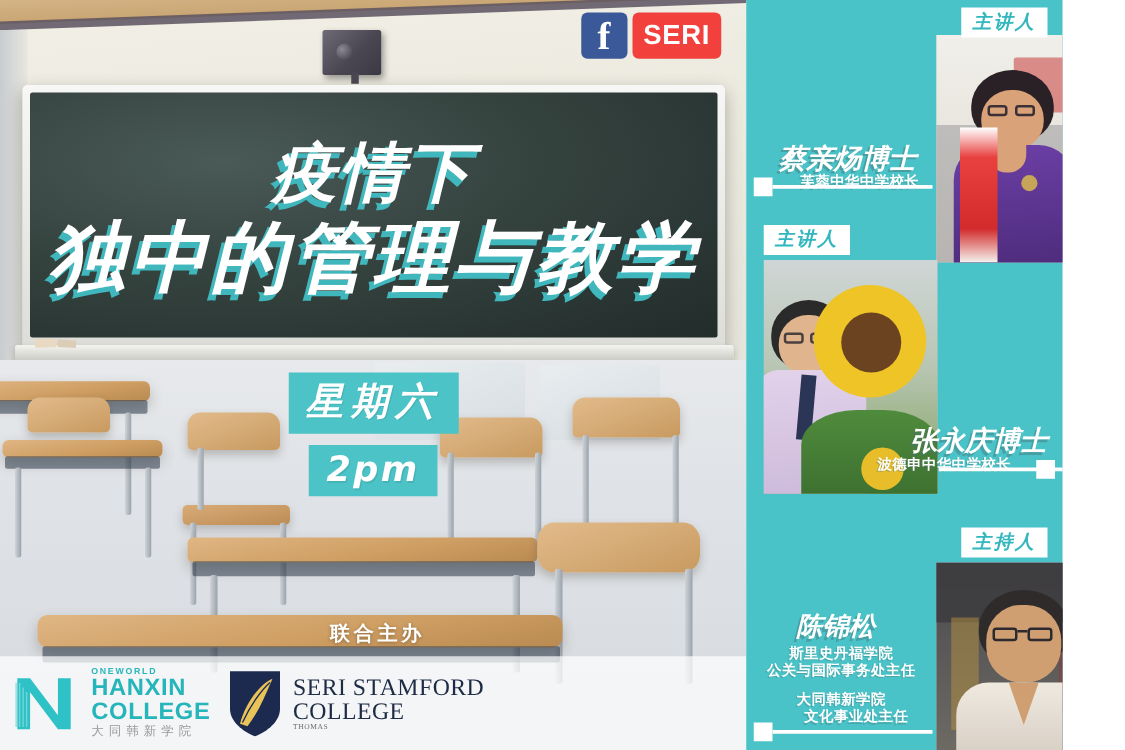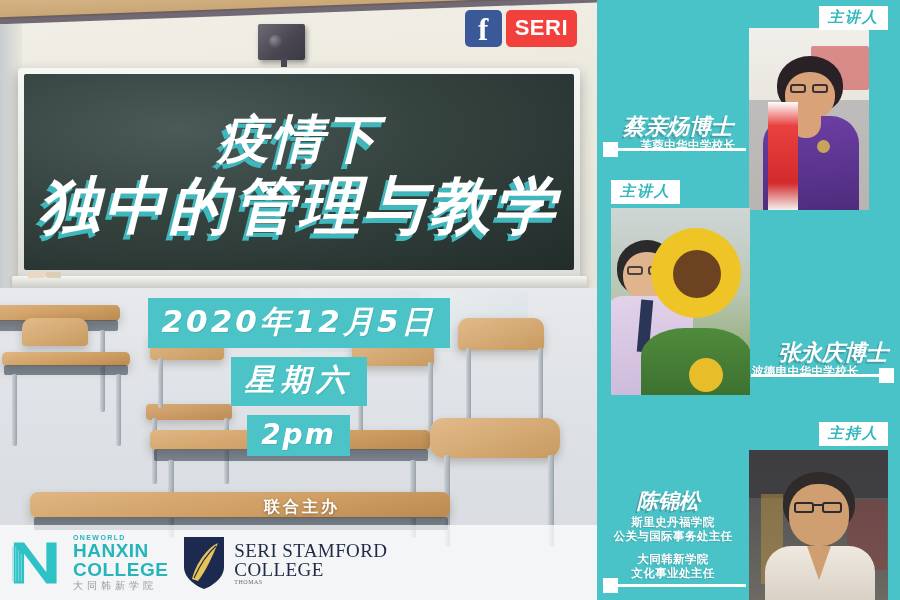--- a/index.html
+++ b/index.html
@@ -104,21 +104,21 @@
   .hx-cn  { font-size:10px; color:#9b9b9b; letter-spacing:4px; margin-top:2px; }
 
   .stamford { display:flex; align-items:center; gap:8px; }
   .shield { width:44px; height:56px; flex:0 0 auto; }
   .st-txt { line-height:1; color:#1d2b45; font-family:"Liberation Serif","DejaVu Serif",serif; }
   .st-l1 { font-size:19px; letter-spacing:.4px; }
   .st-l2 { font-size:19px; letter-spacing:.4px; }
   .st-tm { font-size:6px; color:#6b6b6b; letter-spacing:.5px; }
 
   
-  #right-panel { position:absolute; left:597px; top:0; width:303px; height:600px;
+  #right-panel { position:absolute; left:597px; top:0; width:253px; height:600px;
                  background:#4ac3c8; overflow:hidden; }
 
   .photo { position:absolute; overflow:hidden; background:#b9c0c4; }
   .badge { position:absolute; background:#ffffff; color:#31b7bd; font-weight:bold;
            font-style:italic; font-size:15px; letter-spacing:2px;
            padding:2px 9px 3px; white-space:nowrap; z-index:5;
            font-family:"DejaVu Sans","Liberation Sans",sans-serif; }
 
   .person-name { position:absolute; color:#ffffff; font-weight:bold; font-style:italic;
                  white-space:nowrap; z-index:4;
@@ -205,21 +205,20 @@
       </div>
       <div class="live-pill">SERI</div>
     </div>
 
     <div id="title-block">
       <div class="title-line" id="title-1">疫情下</div>
       <div class="title-line" id="title-2">独中的管理与教学</div>
     </div>
 
     <div id="date-block">
-      <div class="chip" id="chip-date">2020年12月5日</div>
       <div class="chip" id="chip-day">星期六</div>
       <div class="chip" id="chip-time">2pm</div>
     </div>
 
     <div id="coorg-label">联合主办</div>
     <div id="logo-band"></div>
     <div id="logos">
 
       <div class="hanxin">
         <svg class="hx-mark" viewBox="0 0 60 56">
@@ -308,18 +307,18 @@
       <div style="position:absolute;left:45px;top:52px;width:20px;height:11px;border:2px solid #2c2a2e;border-radius:3px;"></div>
       <div style="position:absolute;left:73px;top:52px;width:20px;height:11px;border:2px solid #2c2a2e;border-radius:3px;"></div>
       <div style="position:absolute;left:65px;top:54px;width:8px;height:2px;background:#2c2a2e;"></div>
       <div style="position:absolute;left:16px;top:96px;width:110px;height:58px;background:linear-gradient(180deg,#efe9e0,#d8cfc4);border-radius:26px 26px 0 0;"></div>
       <div style="position:absolute;left:58px;top:96px;width:24px;height:34px;background:#cf9f72;clip-path:polygon(0 0,100% 0,50% 100%);"></div>
     </div>
     <div class="person-name" style="left:40px;top:487px;font-size:21px;">陈锦松</div>
     <div class="person-title" style="left:0px;top:515px;width:152px;">斯里史丹福学院</div>
     <div class="person-title" style="left:0px;top:529px;width:152px;">公关与国际事务处主任</div>
     <div class="person-title" style="left:0px;top:552px;width:152px;">大同韩新学院</div>
-    <div class="person-title" style="left:0px;top:566px;width:152px;">文化事业处主任</div>
+    <div class="person-title" style="left:12px;top:566px;width:152px;">文化事业处主任</div>
     <div class="rule-cap" style="left:6px;top:578px;"></div>
     <div class="rule" style="left:21px;top:584px;width:128px;"></div>
 
   </div>
 </div>
 
 </body></html>

